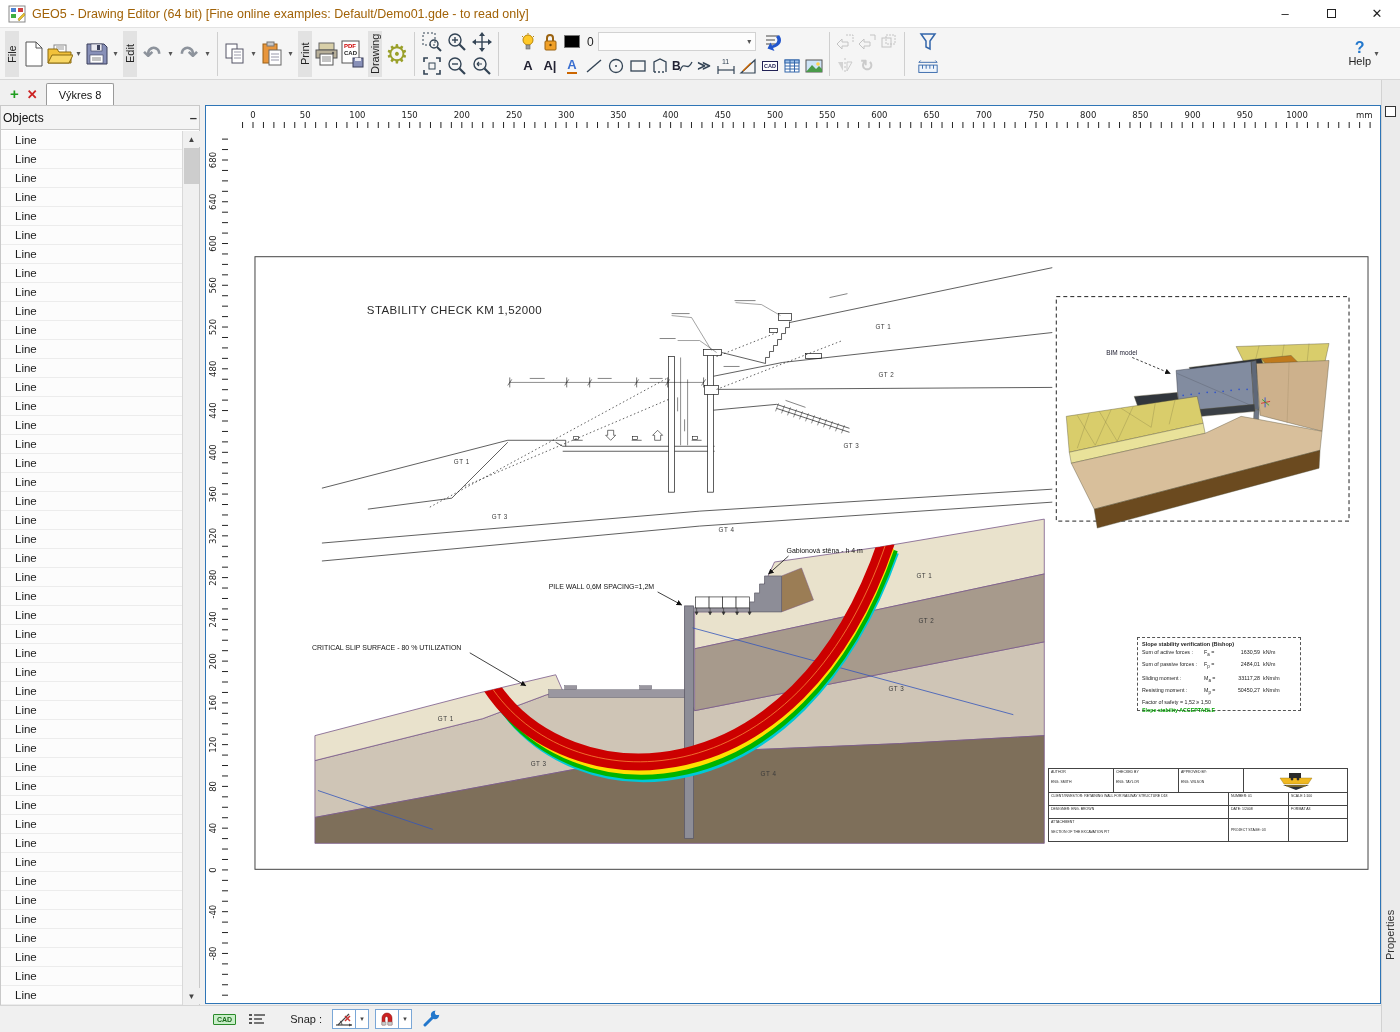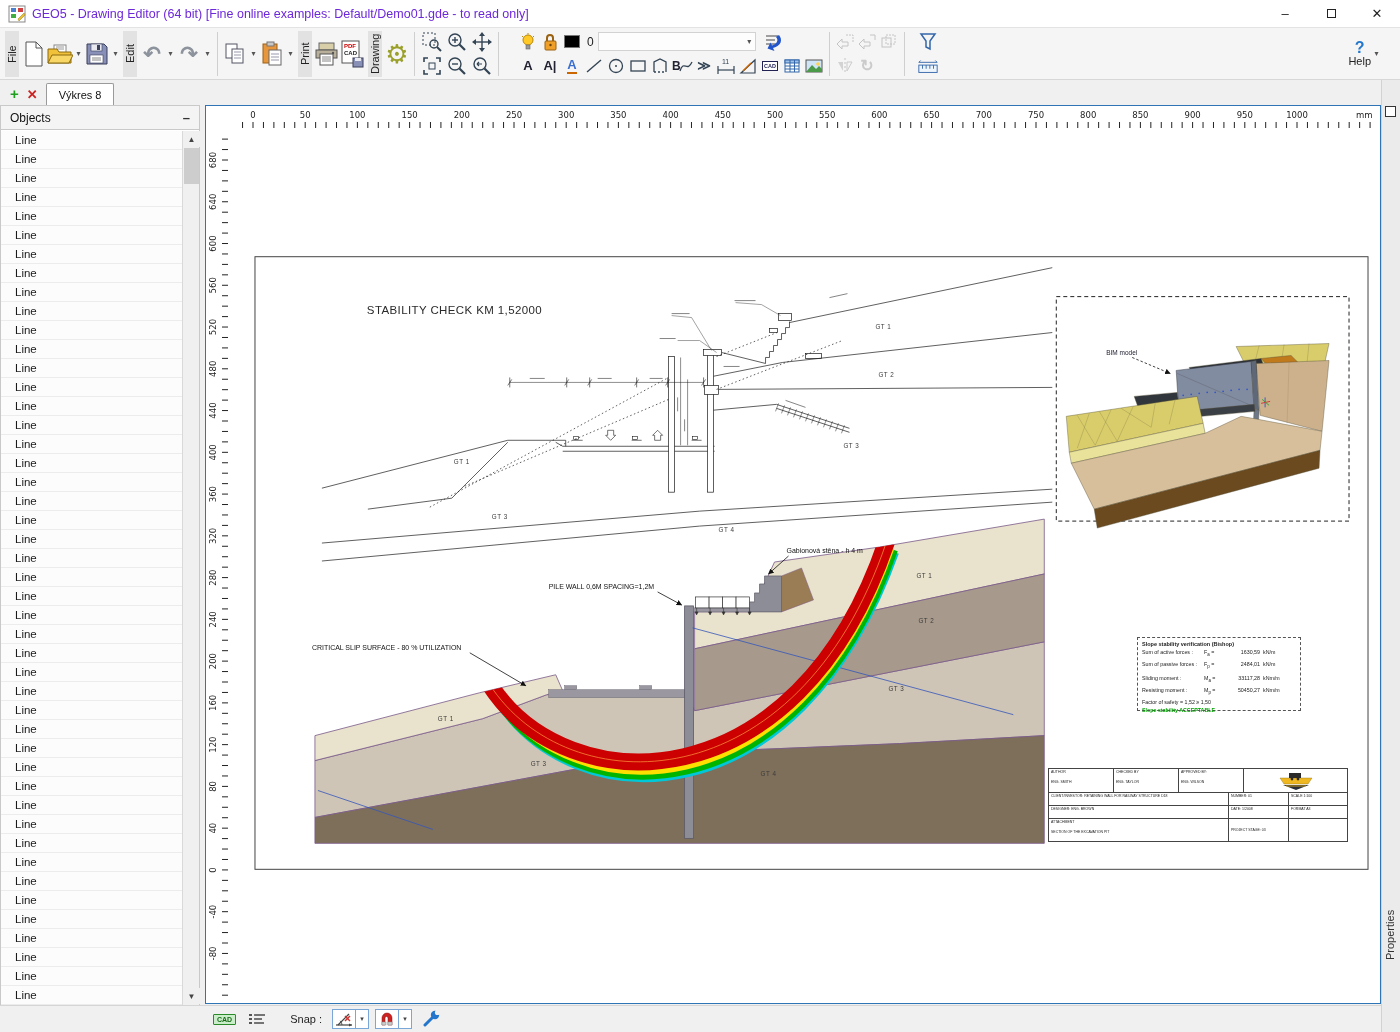--- a/index.html
+++ b/index.html
@@ -3,21 +3,21 @@
 <meta charset="utf-8">
 <style>
   * { box-sizing: border-box; margin: 0; padding: 0; }
   html,body { width:1400px; height:1032px; overflow:hidden; background:#f0f0f0;
     font-family:"Liberation Sans", sans-serif; -webkit-font-smoothing:antialiased; }
 
   
   .titlebar { position:absolute; left:0; top:0; width:1400px; height:28px; background:#fff;
     display:flex; align-items:center; border-bottom:1px solid #e3e3e3; }
   .titlebar .appicon { margin:0 6px 0 8px; width:18px; height:18px; }
-  .titlebar .ttl { font-size:12.5px; color:#6d28d9; }
+  .titlebar .ttl { font-size:12.5px; color:#a16207; }
   .wbtns { margin-left:auto; display:flex; height:28px; }
   .wbtn { width:46px; height:28px; display:flex; align-items:center; justify-content:center;
     font-size:13px; color:#222; }
   .wbtn .sq { width:9px; height:9px; border:1px solid #222; display:inline-block; }
 
   
   .toolbar { position:absolute; left:0; top:28px; width:1400px; height:52px; background:#f5f5f5;
     border-bottom:1px solid #d7d7d7; display:flex; align-items:center; padding-left:3px; }
   .chip { writing-mode:vertical-rl; transform:rotate(180deg); font-size:11px; color:#222;
     background:#e2e2e2; padding:3px 1px; height:46px; display:flex; align-items:center;
@@ -49,21 +49,21 @@
   .tadd { color:#1f9e1f; font-weight:bold; font-size:15px; margin:0 6px 3px 10px; }
   .tclose { color:#cc2222; font-weight:bold; font-size:13px; margin:0 8px 3px 2px; }
   .tab { background:#fff; border:1px solid #9a9a9a; border-bottom:none; height:22px;
     padding:0 12px; font-size:11px; color:#111; display:flex; align-items:center;
     border-radius:2px 2px 0 0; }
 
   
   .panel { position:absolute; left:0; top:105px; width:200px; height:900px; background:#fff;
     border:1px solid #c9c9c9; }
   .phead { height:24px; background:#f4f4f4; border-bottom:1px solid #c9c9c9; display:flex;
-    align-items:center; padding:0 9px; font-size:12px; color:#111; }
+    align-items:center; padding:0 2px; font-size:12px; color:#111; }
   .pmin { margin-left:auto; font-weight:bold; font-size:13px; color:#333; }
   .plist { position:absolute; left:0; top:25px; width:182px; height:874px; overflow:hidden; }
   .obj-row { height:19px; line-height:18px; font-size:11.5px; color:#1a1a1a; padding-left:14px;
     border-bottom:1px solid #ececec; background:#fcfcfc; }
   .pscroll { position:absolute; right:0; top:25px; width:17px; height:874px; background:#f0f0f0;
     border-left:1px solid #d9d9d9; }
   .sarrow { position:absolute; left:0; width:17px; height:16px; display:flex; align-items:center;
     justify-content:center; font-size:8px; color:#444; background:#f0f0f0; }
   .sthumb { position:absolute; left:1px; top:17px; width:15px; height:36px; background:#cdcdcd; }
 

